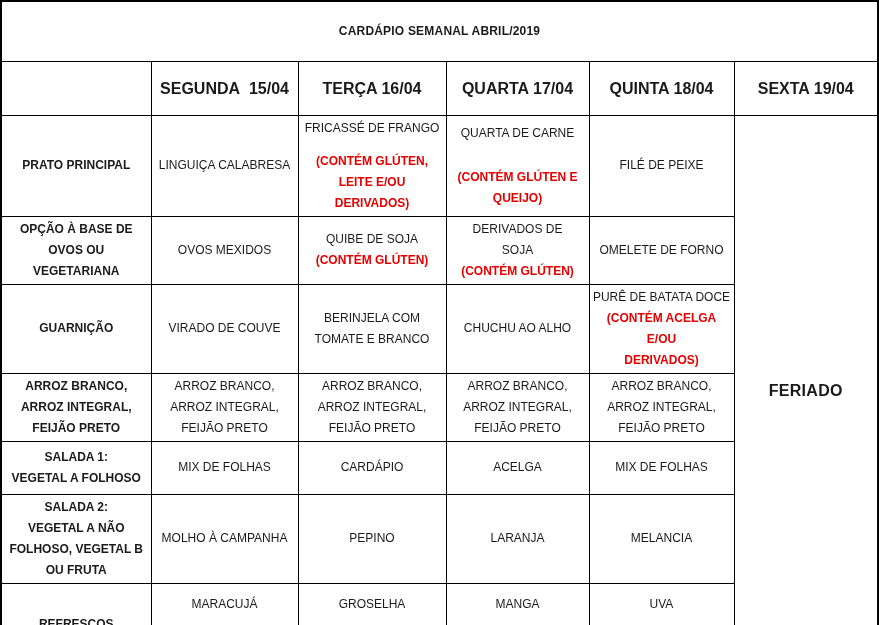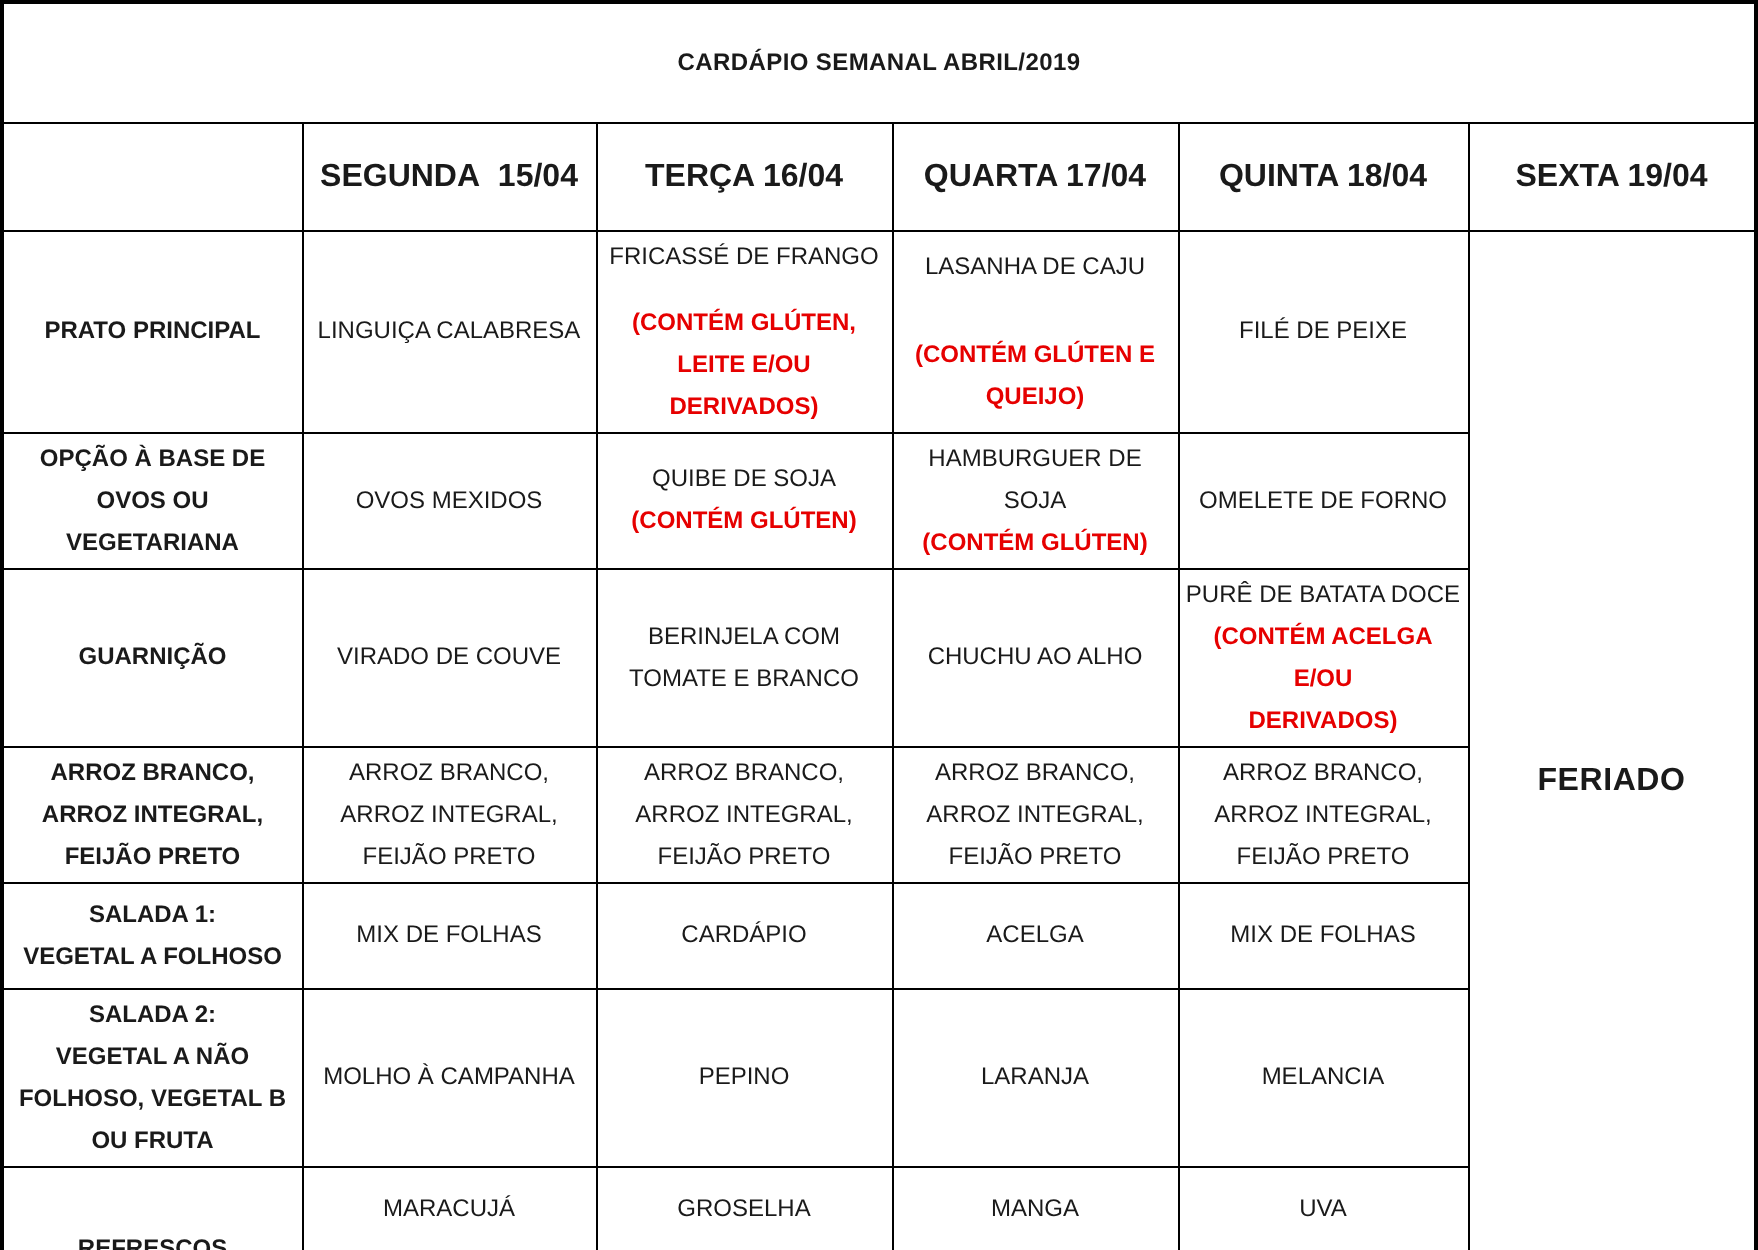--- a/index.html
+++ b/index.html
@@ -87,21 +87,21 @@
     <td>
           <span class="pre">LINGUIÇA CALABRESA</span>
         </td>
     <td>
           <span class="pre">FRICASSÉ DE FRANGO</span>
           <span class="warning" style="color: rgb(230, 0, 0); margin-top: 12px;">(CONTÉM GLÚTEN,
 LEITE E/OU
 DERIVADOS)</span>
         </td>
     <td>
-          <span class="pre">LASANHA DE CAJU</span>
+          <span class="pre">QUARTA DE CARNE</span>
           <span class="warning" style="color: rgb(230, 0, 0); margin-top: 23px;">(CONTÉM GLÚTEN E
 QUEIJO)</span>
         </td>
     <td>
           <span class="pre">FILÉ DE PEIXE</span>
         </td>
     <td class="holiday-cell" rowspan="8">FERIADO</td>
   </tr>
 
   <tr style="height:63px">
@@ -111,21 +111,21 @@
 VEGETARIANA</span>
         </td>
     <td>
           <span class="pre">OVOS MEXIDOS</span>
         </td>
     <td>
           <span class="pre">QUIBE DE SOJA</span>
           <span class="warning" style="color: rgb(230, 0, 0);">(CONTÉM GLÚTEN)</span>
         </td>
     <td>
-          <span class="pre">HAMBURGUER DE
+          <span class="pre">DERIVADOS DE
 SOJA</span>
           <span class="warning" style="color: rgb(230, 0, 0);">(CONTÉM GLÚTEN)</span>
         </td>
     <td>
           <span class="pre">OMELETE DE FORNO</span>
         </td>
   </tr>
 
   <tr style="height:65px">
     <td class="label-cell">

